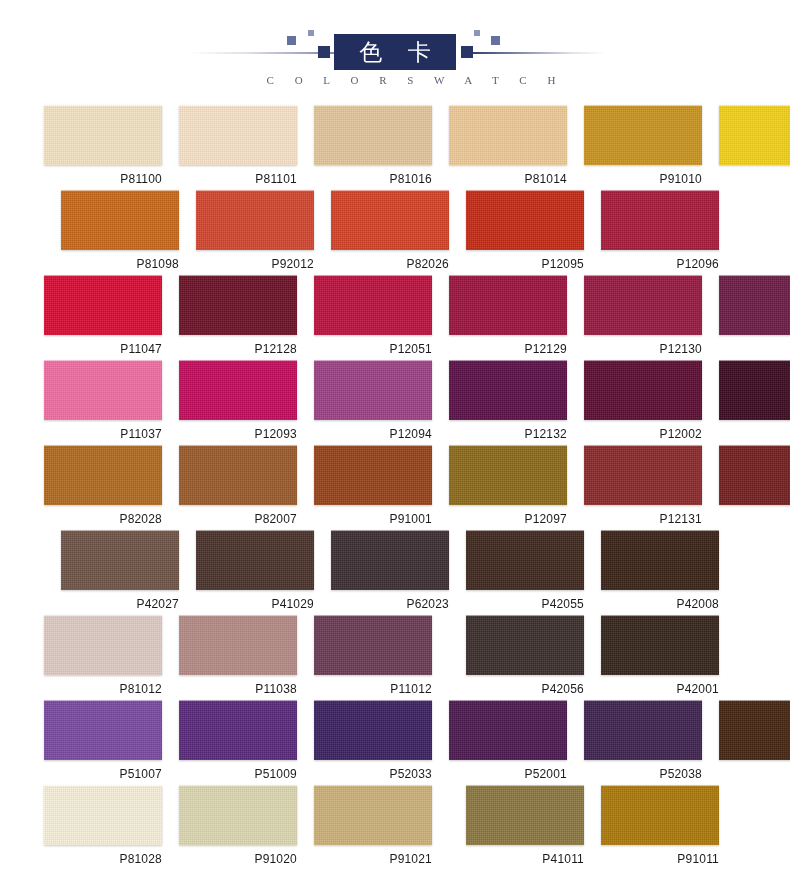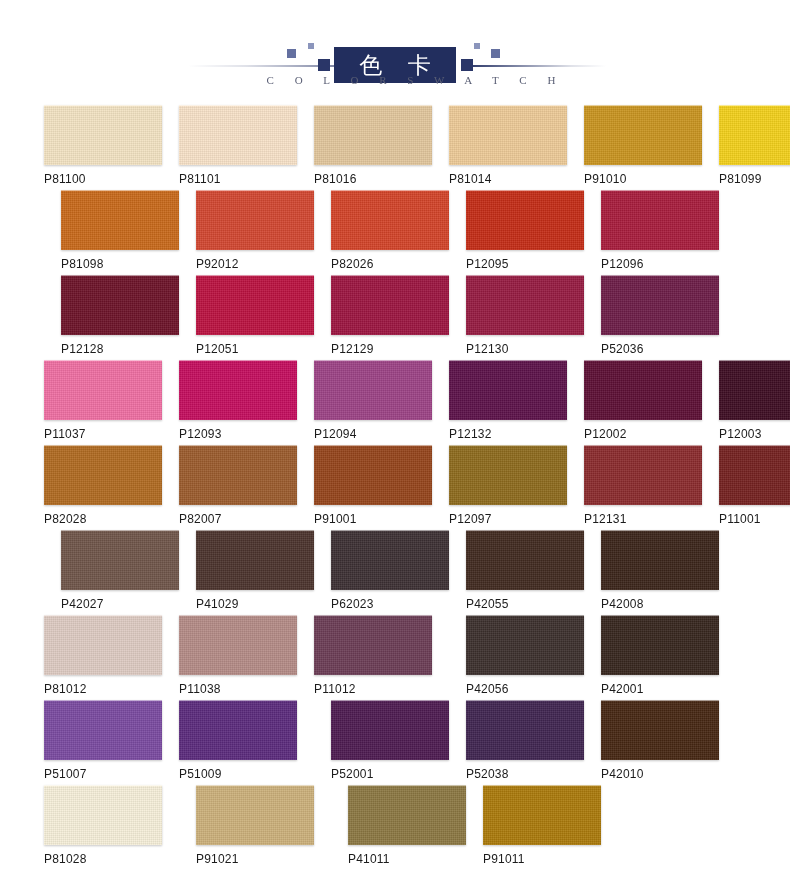--- a/index.html
+++ b/index.html
@@ -17,21 +17,21 @@
   }
 
   
   .header {
     position: relative;
     width: 790px;
     height: 105px;
   }
   .header-deco {
     position: absolute;
-    top: 13px; left: 0;
+    top: 0; left: 0;
     width: 728px;
     height: 75px;
   }
   .rule-left {
     position: absolute;
     top: 52px;
     left: 188px;
     width: 232px;
     height: 2px;
     background: linear-gradient(to right, rgba(42,54,104,0) 0%, rgba(42,54,104,0.15) 25%, rgba(42,54,104,0.85) 85%, rgba(42,54,104,1) 100%);
@@ -113,21 +113,21 @@
   .swatch::after {
     content: "";
     position: absolute;
     inset: 0;
     background-image:
       repeating-linear-gradient(0deg, rgba(255,255,255,0.055) 0 1px, rgba(0,0,0,0.045) 1px 2px),
       repeating-linear-gradient(90deg, rgba(255,255,255,0.05) 0 1px, rgba(0,0,0,0.04) 1px 2px);
     pointer-events: none;
   }
   .label {
-    text-align: left;
+    text-align: right;
     font-size: 12px;
     color: #1b1b1b;
     padding-top: 7px;
     font-family: "Liberation Sans", sans-serif;
     letter-spacing: 0.2px;
   }
   .gap { flex: 0 0 17px; }
 </style>
 </head>
 <body>
@@ -202,20 +202,24 @@
         <div class="swatch" style="background: rgb(196, 43, 21);"></div>
         <div class="label">P12095</div>
       </div>
       <div class="gap"></div>
       <div class="cell">
         <div class="swatch" style="background: rgb(168, 27, 60);"></div>
         <div class="label">P12096</div>
       </div>
     </div>
     <div class="row">
+      <div class="cell">
+        <div class="swatch" style="background: rgb(216, 12, 52);"></div>
+        <div class="label">P11047</div>
+      </div>
       <div class="gap"></div>
       <div class="cell">
         <div class="swatch" style="background: rgb(108, 18, 40);"></div>
         <div class="label">P12128</div>
       </div>
       <div class="gap"></div>
       <div class="cell">
         <div class="swatch" style="background: rgb(187, 17, 64);"></div>
         <div class="label">P12051</div>
       </div>
@@ -355,20 +359,24 @@
       <div class="cell">
         <div class="swatch" style="background: rgb(122, 74, 160);"></div>
         <div class="label">P51007</div>
       </div>
       <div class="gap"></div>
       <div class="cell">
         <div class="swatch" style="background: rgb(91, 42, 124);"></div>
         <div class="label">P51009</div>
       </div>
       <div class="gap"></div>
+      <div class="cell">
+        <div class="swatch" style="background: rgb(60, 35, 99);"></div>
+        <div class="label">P52033</div>
+      </div>
       <div class="gap"></div>
       <div class="cell">
         <div class="swatch" style="background: rgb(77, 26, 80);"></div>
         <div class="label">P52001</div>
       </div>
       <div class="gap"></div>
       <div class="cell">
         <div class="swatch" style="background: rgb(63, 36, 80);"></div>
         <div class="label">P52038</div>
       </div>
@@ -377,20 +385,24 @@
         <div class="swatch" style="background: rgb(70, 38, 18);"></div>
         <div class="label">P42010</div>
       </div>
     </div>
     <div class="row">
       <div class="cell">
         <div class="swatch" style="background: rgb(246, 239, 217);"></div>
         <div class="label">P81028</div>
       </div>
       <div class="gap"></div>
+      <div class="cell">
+        <div class="swatch" style="background: rgb(220, 214, 176);"></div>
+        <div class="label">P91020</div>
+      </div>
       <div class="gap"></div>
       <div class="cell">
         <div class="swatch" style="background: rgb(204, 176, 122);"></div>
         <div class="label">P91021</div>
       </div>
       <div class="gap"></div>
       <div class="gap"></div>
       <div class="cell">
         <div class="swatch" style="background: rgb(139, 119, 66);"></div>
         <div class="label">P41011</div>

